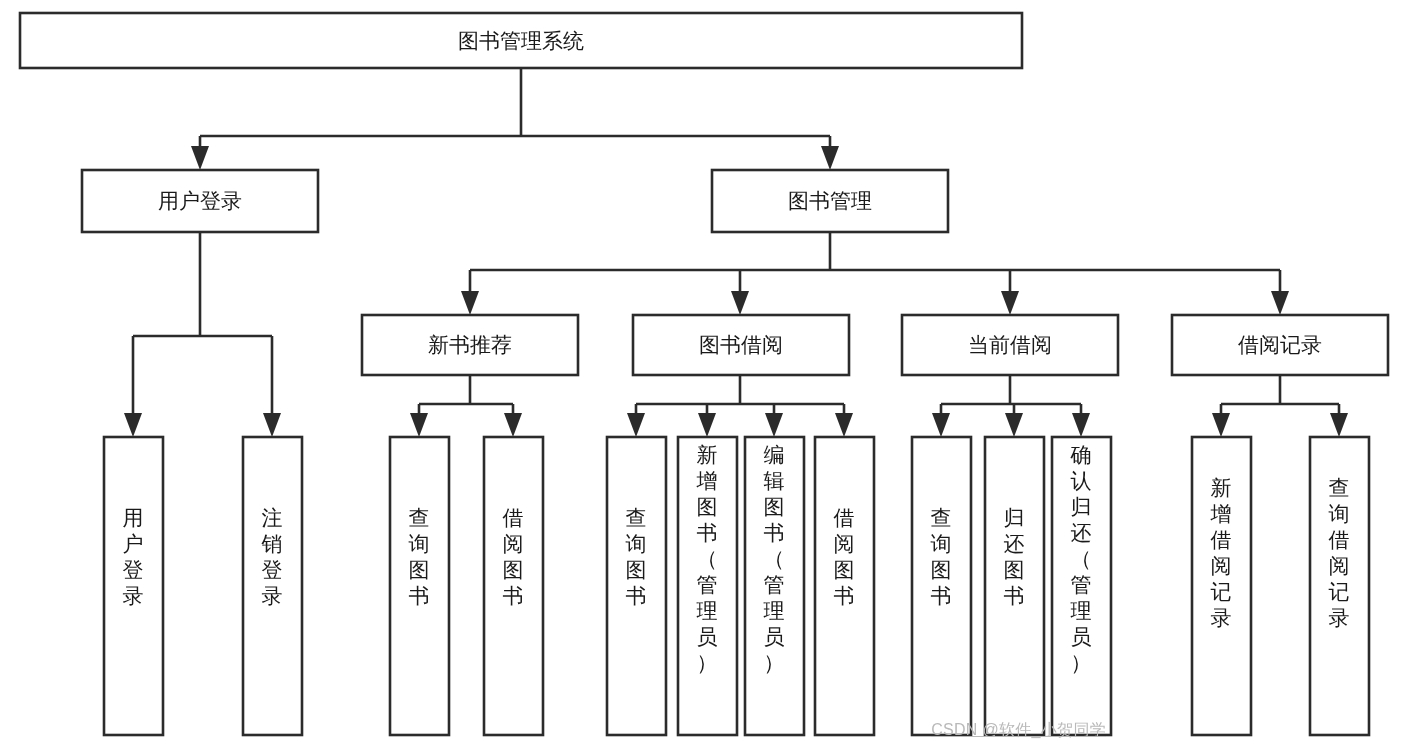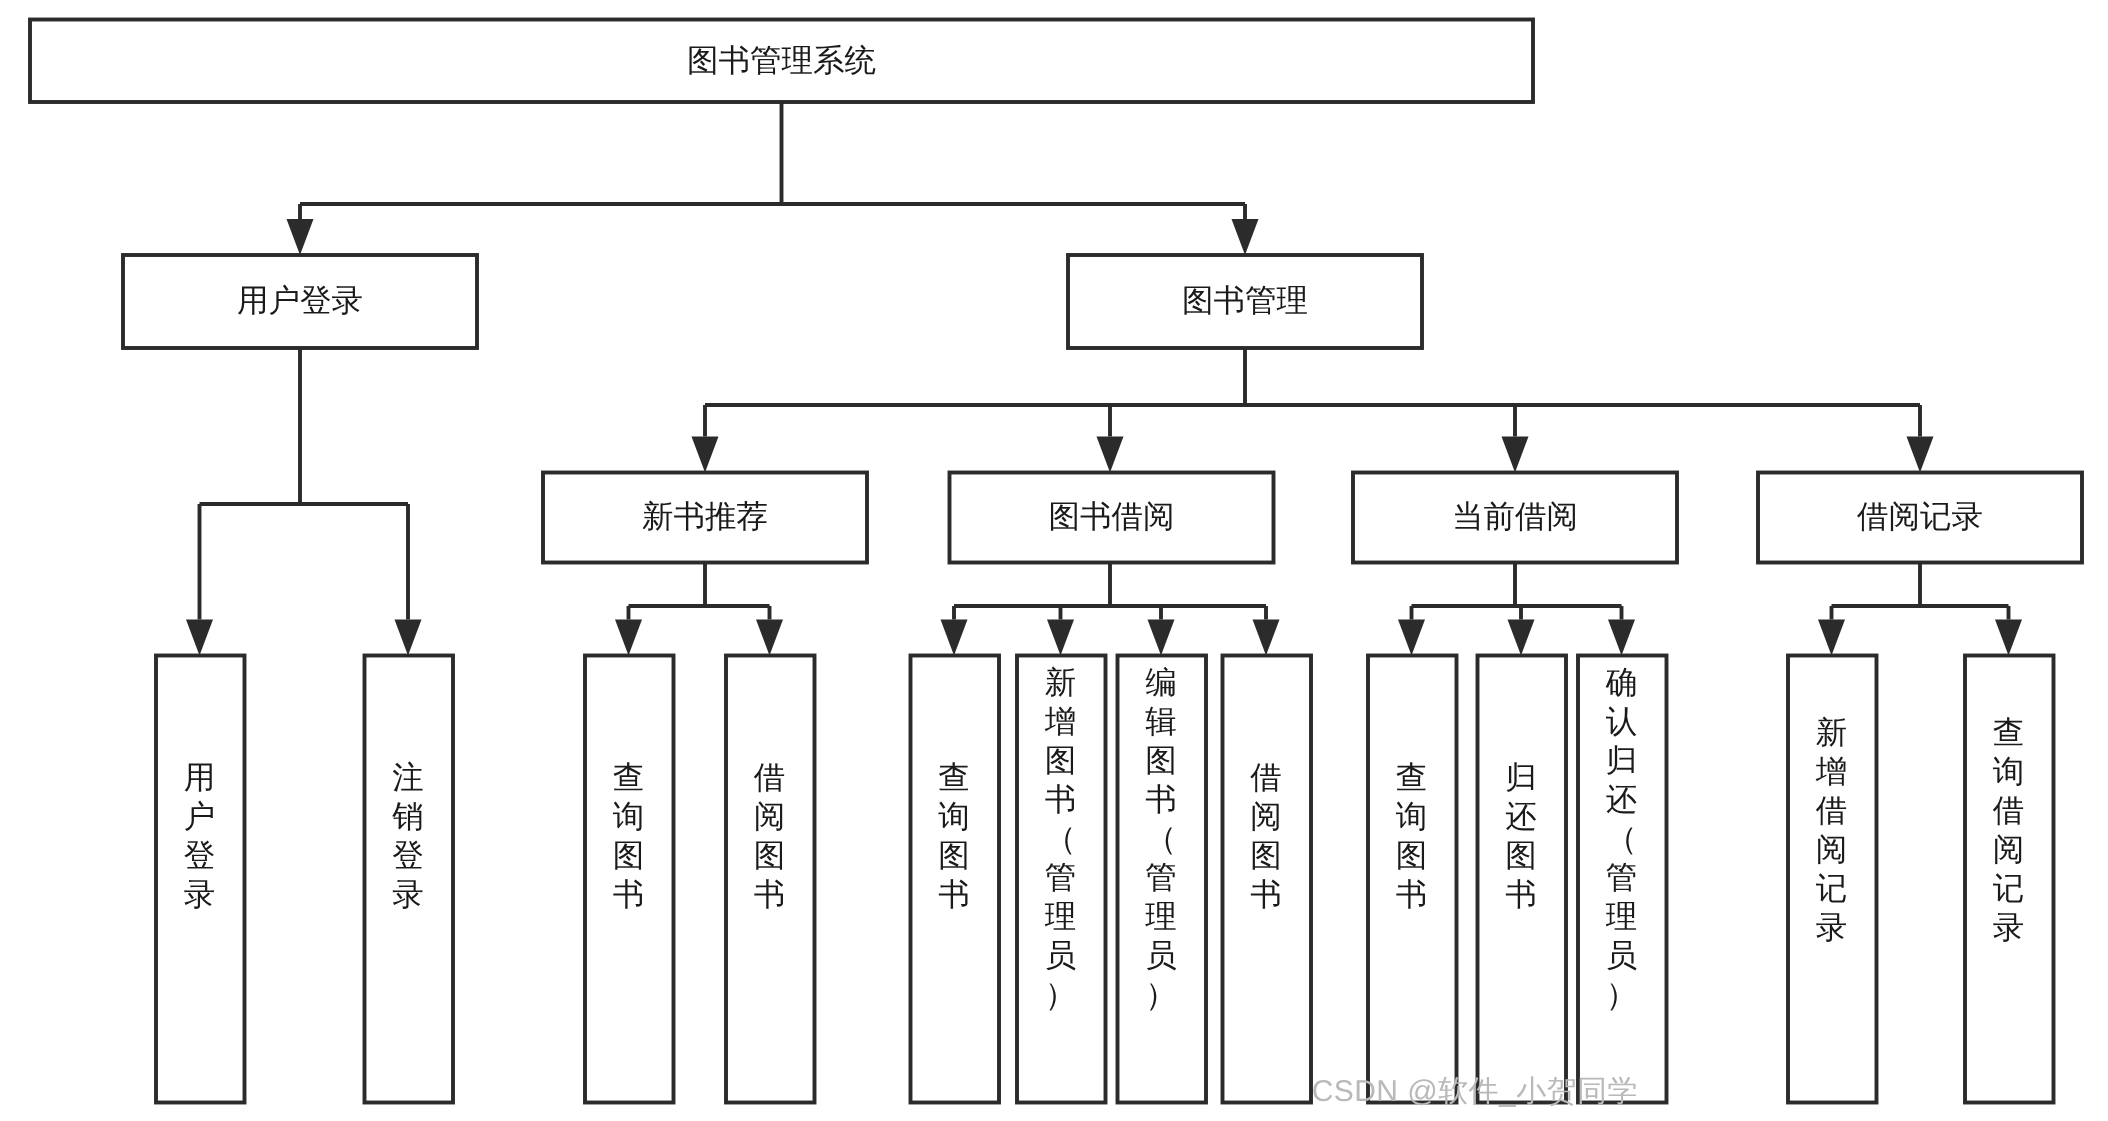--- a/index.html
+++ b/index.html
@@ -50,27 +50,28 @@
     dominant-baseline: middle;
   }
   .node-label-v {
     font-family: "Liberation Sans", "DejaVu Sans", sans-serif;
     font-size: 21px;
     fill: #1a1a1a;
     text-anchor: middle;
   }
   .watermark {
     position: absolute;
-    right: 28px;
+    right: 14px;
     bottom: 6px;
     font-family: "Liberation Sans", "DejaVu Sans", sans-serif;
-    font-size: 20px;
+    font-size: 16px;
     color: #b9b9b9;
     white-space: nowrap;
     letter-spacing: 0.3px;
+    text-decoration: underline;
   }
 </style>
 </head>
 <body>
 
 <div id="diagram-root">
 
   <svg class="flow" viewBox="0 0 1405 747">
 
     <g>

